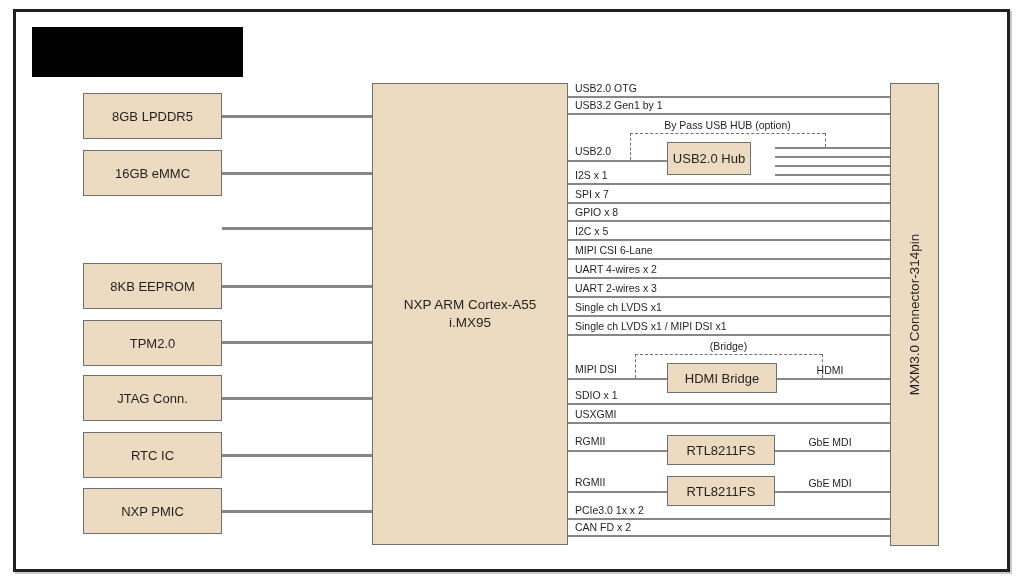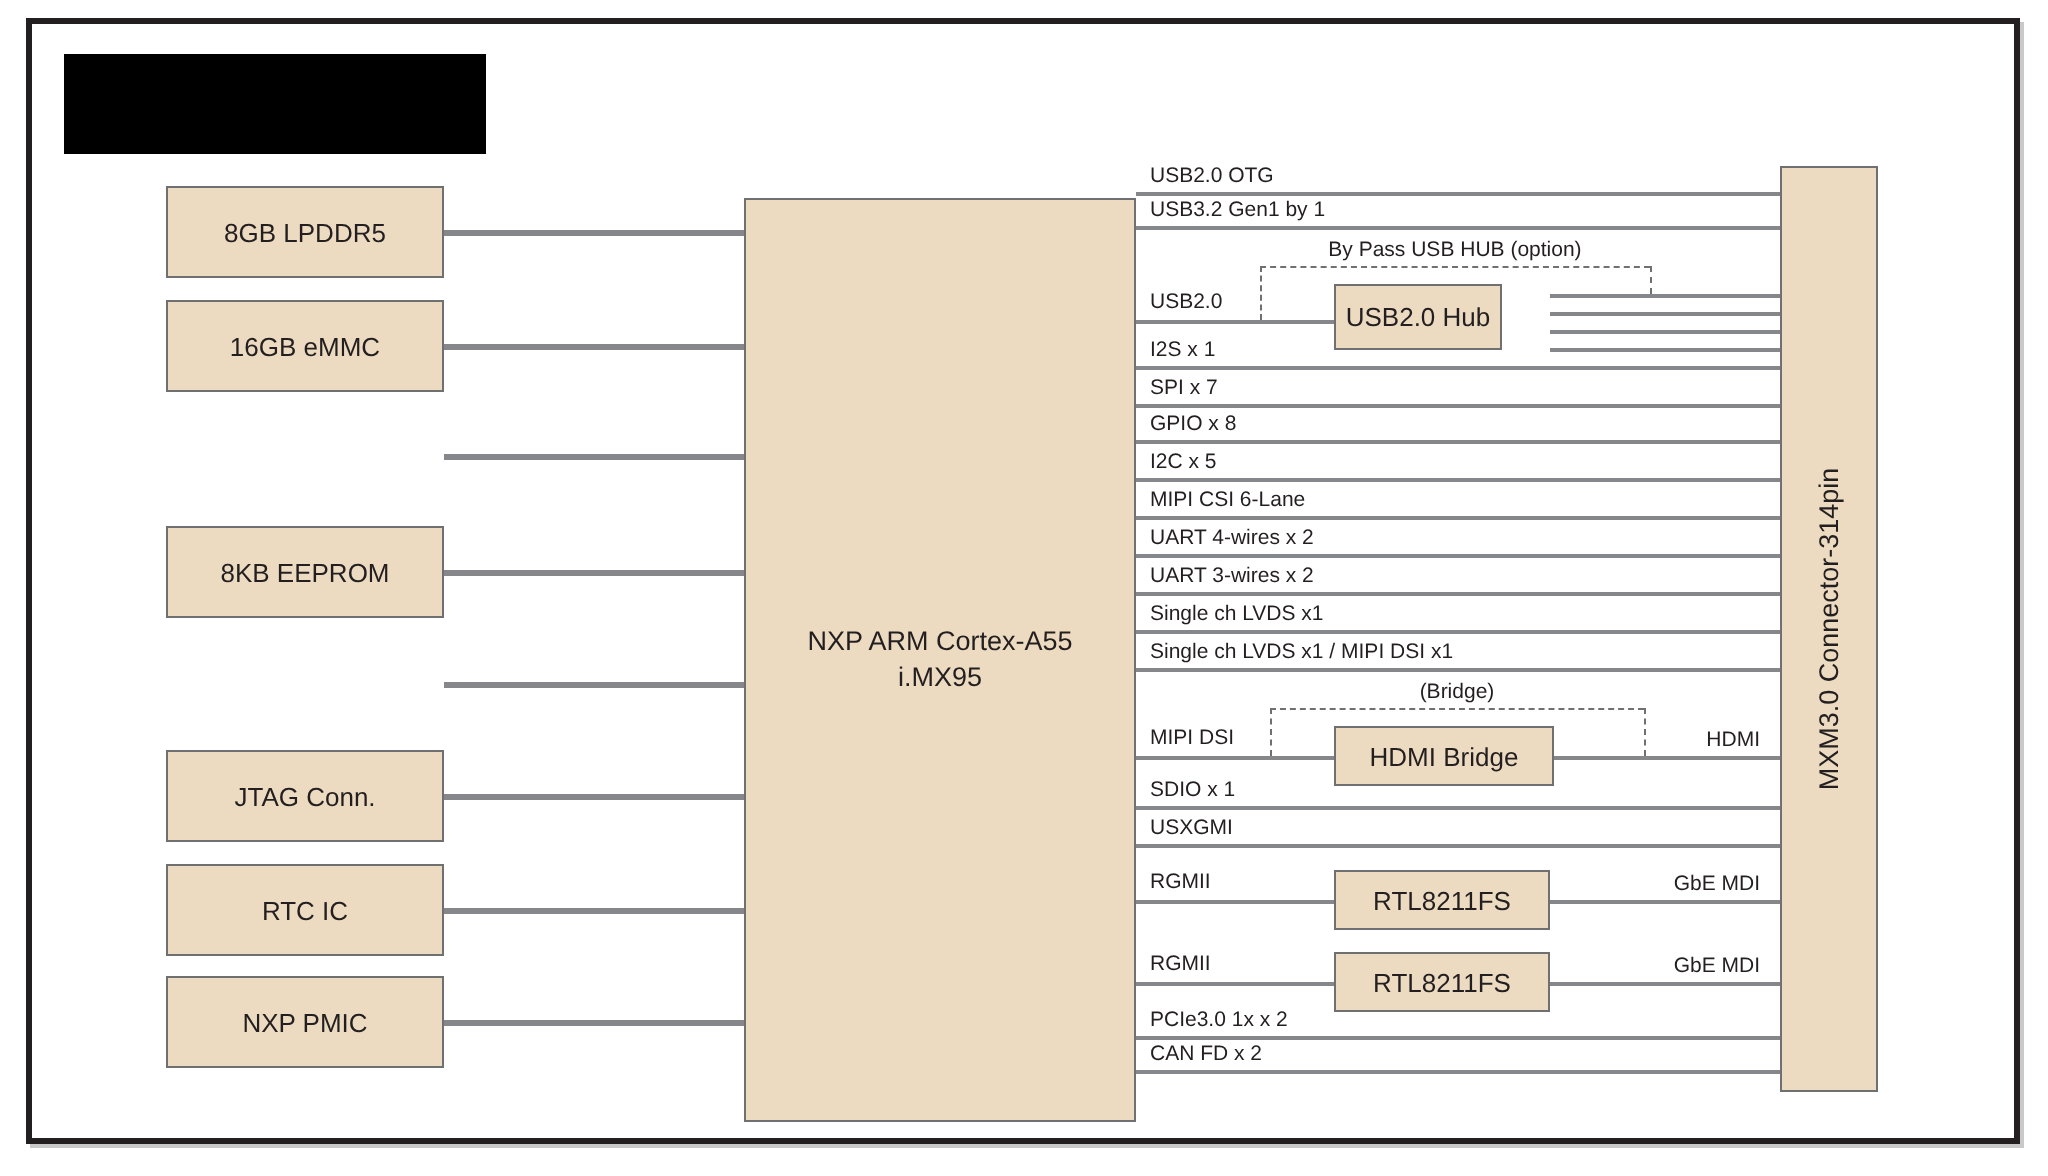--- a/index.html
+++ b/index.html
@@ -5,46 +5,49 @@
   html,body{margin:0;padding:0;background:#ffffff;}
   .stage{position:relative;width:1024px;height:588px;background:#ffffff;overflow:hidden;
          font-family:"Liberation Sans",sans-serif;color:#231f20;}
   .frame{position:absolute;left:13px;top:9px;width:991px;height:557px;
          border:3px solid #231f20;background:#ffffff;box-shadow:2px 2px 0 #c9c9c9;}
   .logo{position:absolute;left:32px;top:27px;width:211px;height:50px;background:#000000;}
   .box{position:absolute;background:#ecdbc0;border:1.5px solid #6f7072;box-sizing:border-box;
        display:flex;align-items:center;justify-content:center;text-align:center;color:#231f20;}
   .module{left:83px;width:139px;height:46px;font-size:13px;}
   .chip{font-size:13px;}
-  .cpu{left:372px;top:83px;width:196px;height:462px;font-size:13.5px;line-height:1.3;margin-top:16px;}
+  .cpu{left:372px;top:83px;width:196px;height:462px;font-size:13.5px;line-height:1.3;}
   .connector{left:890px;top:83px;width:49px;height:463px;}
   .connector .vtext{transform:rotate(-90deg);white-space:nowrap;font-size:13.5px;}
   .wire{position:absolute;background:#85878a;height:1.5px;}
   .wire.thick{height:2.5px;}
   .lbl{position:absolute;font-size:10.5px;line-height:13px;color:#231f20;white-space:nowrap;}
   .lbl.ctr{text-align:center;}
-  .lbl.rgt{text-align:right;}
+  .lbl.rgt{text-align:center;}
   .dash-h{position:absolute;border-top:1.5px dashed #6f7072;}
   .dash-v{position:absolute;border-left:1.5px dashed #6f7072;}
 </style>
 </head>
 <body>
 
 <div class="stage">
   <div class="frame"></div>
   <div class="logo"></div>
 
   <div class="box module" style="top:93px">
       <span>8GB LPDDR5</span>
     </div>
   <div class="box module" style="top:150px">
       <span>16GB eMMC</span>
     </div>
   <div class="box module" style="top:263px">
       <span>8KB EEPROM</span>
+    </div>
+  <div class="box module" style="top:320px">
+      <span>TPM2.0</span>
     </div>
   <div class="box module" style="top:432px">
       <span>RTC IC</span>
     </div>
   <div class="box module" style="top:375px">
       <span>JTAG Conn.</span>
     </div>
   <div class="box module" style="top:488px">
       <span>NXP PMIC</span>
     </div>
@@ -86,21 +89,21 @@
   <div class="wire" style="left:568px;top:535px;width:322px"></div>
 
   <div class="lbl" style="left:575px;top:82px">USB2.0 OTG</div>
   <div class="lbl" style="left:575px;top:99px">USB3.2 Gen1 by 1</div>
   <div class="lbl" style="left:575px;top:169px">I2S x 1</div>
   <div class="lbl" style="left:575px;top:188px">SPI x 7</div>
   <div class="lbl" style="left:575px;top:206px">GPIO x 8</div>
   <div class="lbl" style="left:575px;top:225px">I2C x 5</div>
   <div class="lbl" style="left:575px;top:244px">MIPI CSI 6-Lane</div>
   <div class="lbl" style="left:575px;top:263px">UART 4-wires x 2</div>
-  <div class="lbl" style="left:575px;top:282px">UART 3-wires x 2</div>
+  <div class="lbl" style="left:575px;top:282px">UART 2-wires x 3</div>
   <div class="lbl" style="left:575px;top:301px">Single ch LVDS x1</div>
   <div class="lbl" style="left:575px;top:320px">Single ch LVDS x1 / MIPI DSI x1</div>
   <div class="lbl" style="left:575px;top:389px">SDIO x 1</div>
   <div class="lbl" style="left:575px;top:408px">USXGMI</div>
   <div class="lbl" style="left:575px;top:504px">PCIe3.0 1x  x 2</div>
   <div class="lbl" style="left:575px;top:521px">CAN FD x 2</div>
 
   <div class="lbl" style="left:575px;top:145px">USB2.0</div>
   <div class="wire" style="left:568px;top:160px;width:99px"></div>
   <div class="box chip" style="left:667px;top:142px;width:84px;height:33px">

